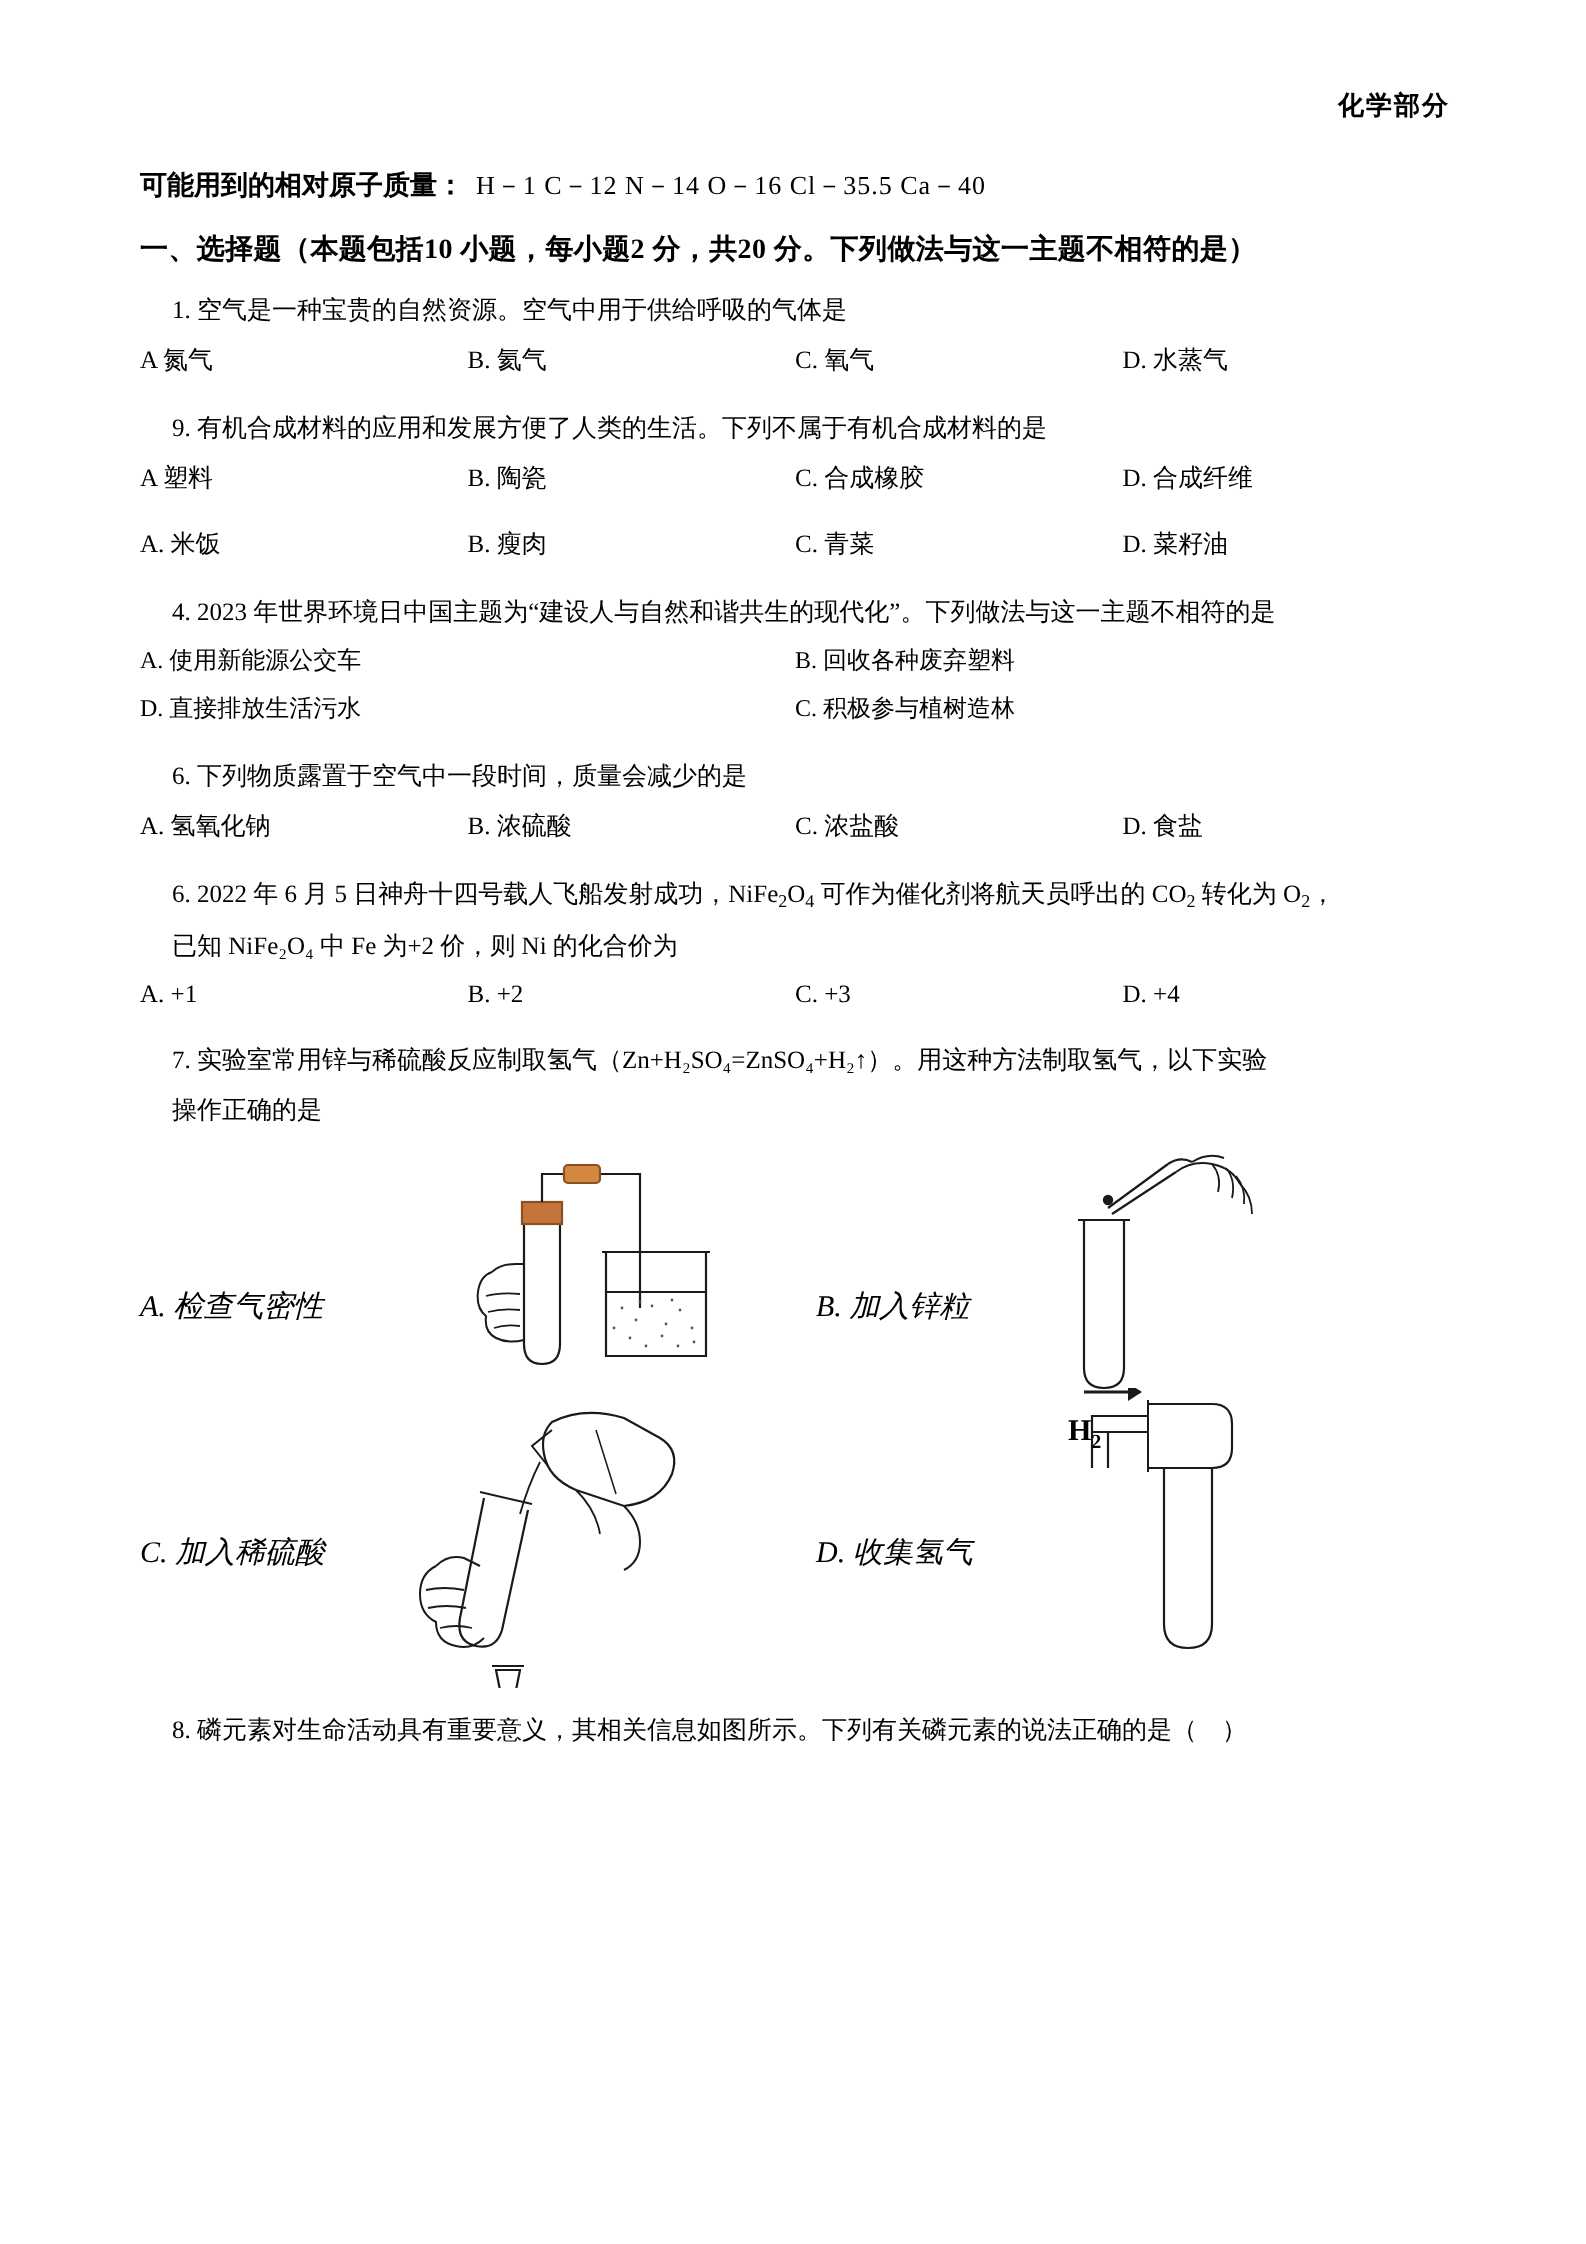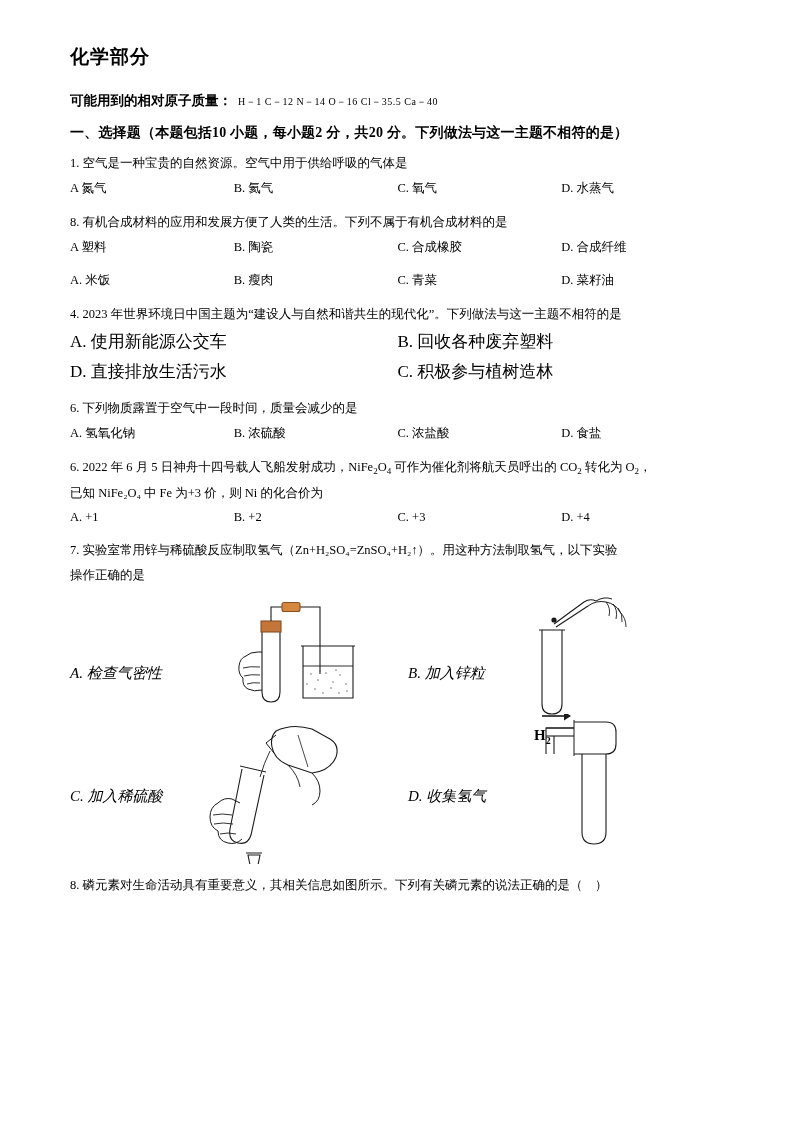--- a/index.html
+++ b/index.html
@@ -22,73 +22,73 @@
     padding: 0;
     box-sizing: border-box;
   }
   .content {
     position: absolute;
     left: 70px;
     top: 44px;
     width: 655px;
   }
   .doc-title {
-    text-align: left;
-    font-size: 19px;
+    text-align: right;
+    font-size: 13px;
     font-weight: bold;
     letter-spacing: 1px;
     margin: 0 0 22px 0;
     font-family: "Liberation Serif", "DejaVu Serif", serif;
   }
   .atomic-line {
     font-size: 13.5px;
     font-weight: bold;
     margin: 0 0 14px 0;
     display: flex;
     align-items: baseline;
     font-family: Liberation Serif, serif;
   }
   .atomic-line .label {
     font-weight: bold;
     white-space: nowrap;
   }
   .atomic-line .masses {
     font-weight: normal;
-    font-size: 10px;
+    font-size: 13px;
     margin-left: 6px;
     letter-spacing: 0.5px;
     white-space: nowrap;
   }
   .section-heading {
     font-size: 14px;
     font-weight: bold;
     margin: 0 0 12px 0;
     letter-spacing: 0.2px;
   }
   .q {
     font-size: 12.5px;
     line-height: 1.5;
-    margin: 0 0 6px 0;
+    margin: 0 0 6px 16px;
   }
   .q-stem {
     margin-bottom: 7px;
   }
   .opts4 {
     display: flex;
     font-size: 12.5px;
     margin: 0 0 16px 0;
   }
   .opts4 > div {
     width: 25%;
     box-sizing: border-box;
     padding-right: 4px;
   }
   .opts2 {
     display: flex;
-    font-size: 17px;
+    font-size: 12px;
     margin: 0 0 7px 0;
   }
   .opts2 > div {
     width: 50%;
     box-sizing: border-box;
     padding-right: 4px;
   }
   .opts2.last {
     margin-bottom: 16px;
   }
@@ -131,21 +131,21 @@
     <div class="section-heading">一、选择题（本题包括10 小题，每小题2 分，共20 分。下列做法与这一主题不相符的是）</div>
 
     <div class="q q-stem">1. 空气是一种宝贵的自然资源。空气中用于供给呼吸的气体是</div>
     <div class="opts4">
       <div>A  氮气</div>
       <div>B. 氦气</div>
       <div>C. 氧气</div>
       <div>D. 水蒸气</div>
     </div>
 
-    <div class="q q-stem">8. 有机合成材料的应用和发展方便了人类的生活。下列不属于有机合成材料的是</div>
+    <div class="q q-stem">9. 有机合成材料的应用和发展方便了人类的生活。下列不属于有机合成材料的是</div>
     <div class="opts4">
       <div>A  塑料</div>
       <div>B. 陶瓷</div>
       <div>C. 合成橡胶</div>
       <div>D. 合成纤维</div>
     </div>
 
     <div class="opts4">
       <div>A. 米饭</div>
       <div>B. 瘦肉</div>
@@ -167,21 +167,21 @@
     <div class="opts4">
       <div>A. 氢氧化钠</div>
       <div>B. 浓硫酸</div>
       <div>C. 浓盐酸</div>
       <div>D. 食盐</div>
     </div>
 
     <div class="q">
       <span>6. 2022 年 6 月 5 日神舟十四号载人飞船发射成功，NiFe</span><sub>2</sub><span>O</span><sub>4</sub><span> 可作为催化剂将航天员呼出的 CO</span><sub>2</sub><span> 转化为 O</span><sub>2</sub><span>，</span>
     </div>
-    <div class="q q-stem">已知 NiFe₂O₄ 中 Fe 为+3 价，则 Ni 的化合价为</div>
+    <div class="q q-stem">已知 NiFe₂O₄ 中 Fe 为+2 价，则 Ni 的化合价为</div>
     <div class="opts4">
       <div>A. +1</div>
       <div>B. +2</div>
       <div>C. +3</div>
       <div>D. +4</div>
     </div>
 
     <div class="q">7. 实验室常用锌与稀硫酸反应制取氢气（Zn+H₂SO₄=ZnSO₄+H₂↑）。用这种方法制取氢气，以下实验</div>
     <div class="q">操作正确的是</div>
 

